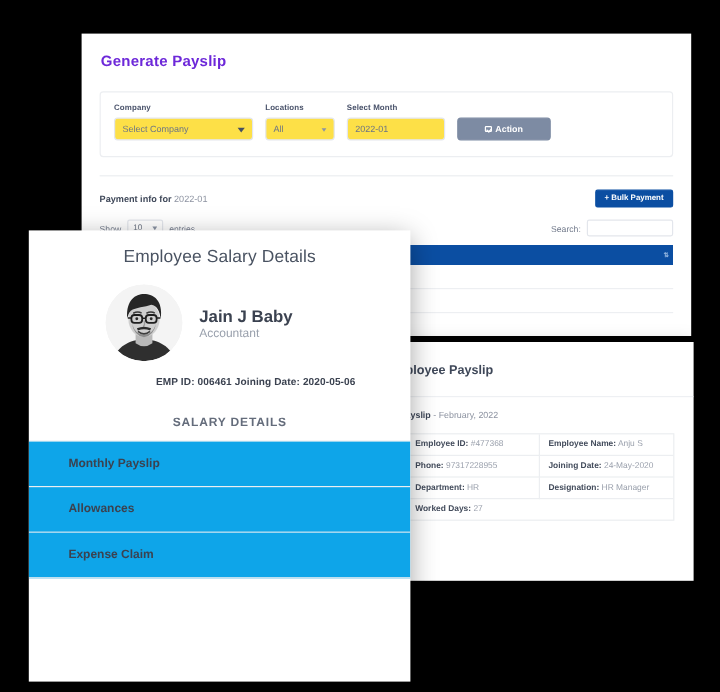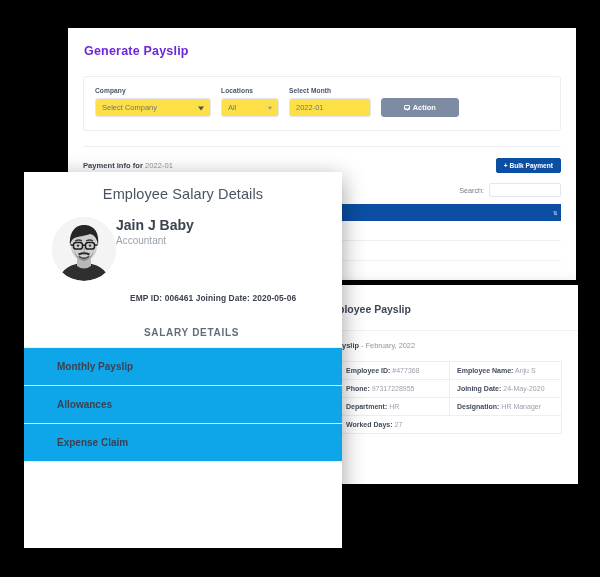--- a/index.html
+++ b/index.html
@@ -183,33 +183,34 @@
     border-right: 1px solid #eceef1;
     white-space: nowrap; overflow: hidden;
   }
   .ps-cell b { color: #434c5c; }
   .ps-cell.r { border-right: none; }
   .ps-cell.full { grid-column: 1 / -1; border-right: none; border-bottom: none; }
 
   
   .panel-front {
     position: absolute;
-    left: 24px; top: 172px;
+    left: 24px; top: 192px;
     width: 318px; height: 376px;
     background: #ffffff;
     box-shadow: 0 6px 22px rgba(0,0,0,0.38);
     overflow: hidden;
   }
   .esd-title {
     text-align: center; font-size: 14.5px; color: #4a5362;
     padding: 14px 0 0 0; letter-spacing: .1px;
   }
   .emp-row {
-    display: flex; align-items: flex-start; 
+    display: flex; align-items: center; gap: 14px;
     padding: 15px 0 0 28px;
+    margin-left: 36px;
   }
   .avatar {
     width: 64px; height: 64px; border-radius: 50%;
     overflow: hidden; flex: 0 0 64px; background: #f2f2f2;
   }
   .emp-name { font-size: 14px; font-weight: bold; color: #3b4250; }
   .emp-role { font-size: 10px; color: #9aa1ad; margin-top: 2px; }
   .emp-meta {
     font-size: 8.4px; font-weight: bold; color: #3b4250;
     padding: 12px 0 0 106px; letter-spacing: .1px;

